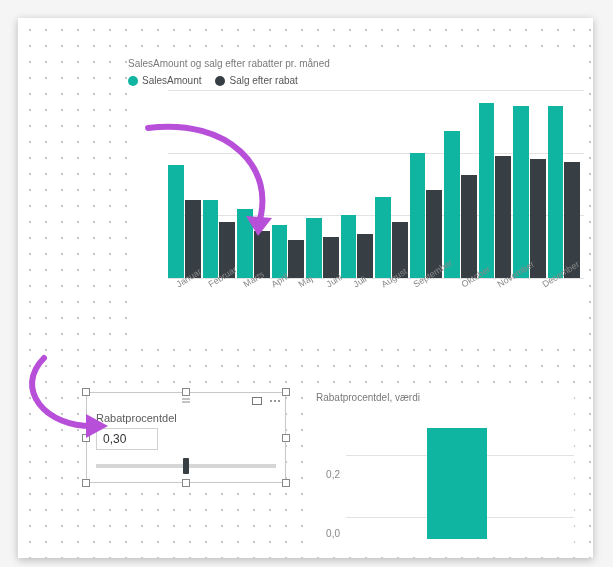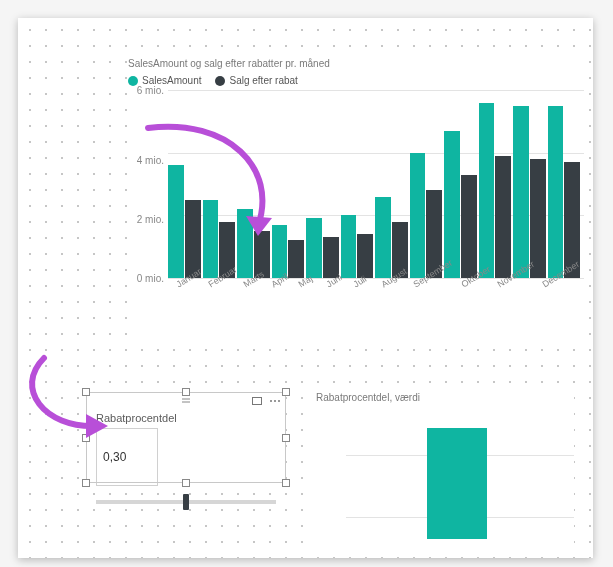--- a/index.html
+++ b/index.html
@@ -170,21 +170,21 @@
   .slicer-body { padding: 4px 10px; }
   .slicer-label {
     font-size: 11px;
     color: #5a5a5a;
     margin-bottom: 4px;
   }
   .slicer-value {
     font-size: 12px;
     color: #333;
     border: 1px solid #d0d0d0;
-    padding: 21px 6px;
+    padding: 3px 6px;
     width: 62px;
     background: #fff;
   }
   .slider-track {
     position: relative;
     height: 4px;
     background: #d6d6d6;
     margin-top: 14px;
   }
   .slider-thumb {
@@ -261,26 +261,20 @@
       <div class="legend-item">
         <span class="legend-dot c-teal"></span>
         <span>SalesAmount</span>
       </div>
       <div class="legend-item">
         <span class="legend-dot c-dark"></span>
         <span>Salg efter rabat</span>
       </div>
     </div>
     <div class="plot">
-      <div class="y-axis">
-        <span>6 mio.</span>
-        <span>4 mio.</span>
-        <span>2 mio.</span>
-        <span>0 mio.</span>
-      </div>
       <div class="grid">
         <div class="gridline" style="top:0%"></div>
         <div class="gridline" style="top:33.3%"></div>
         <div class="gridline" style="top:66.6%"></div>
         <div class="gridline" style="top:100%"></div>
       </div>
       <div class="bars" id="main-bars">
           <div class="bar-group">
             <div class="bar c-teal" style="height: 60%;"></div>
             <div class="bar c-dark" style="height: 41.6667%;"></div>
@@ -387,20 +381,25 @@
       <input class="slicer-value" value="0,30" style="">
       <div class="slider-track">
         <div class="slider-thumb"></div>
       </div>
     </div>
   </div>
 
   <div class="chart-card value-chart">
     <div class="chart-title">Rabatprocentdel, værdi</div>
     <div class="vc-plot">
+      <div class="vc-yaxis">
+        <span style="visibility:hidden">_</span>
+        <span>0,2</span>
+        <span>0,0</span>
+      </div>
       <div class="grid" style="left:30px">
         <div class="gridline" style="top:43%"></div>
         <div class="gridline" style="top:100%"></div>
       </div>
       <div class="vc-bars">
         <div class="vc-bar c-teal" id="vc-bar" style="height: 85.7143%; background: rgb(15, 181, 161);"></div>
       </div>
     </div>
   </div>
 

